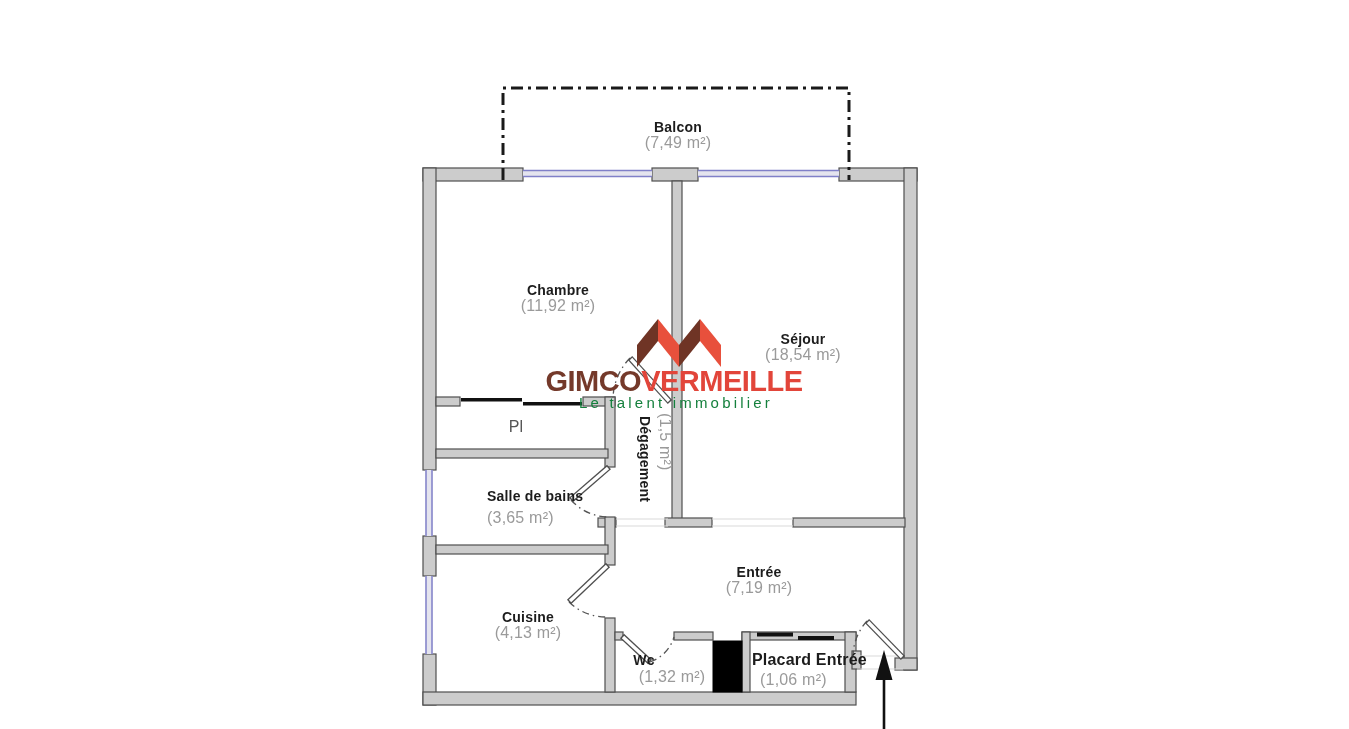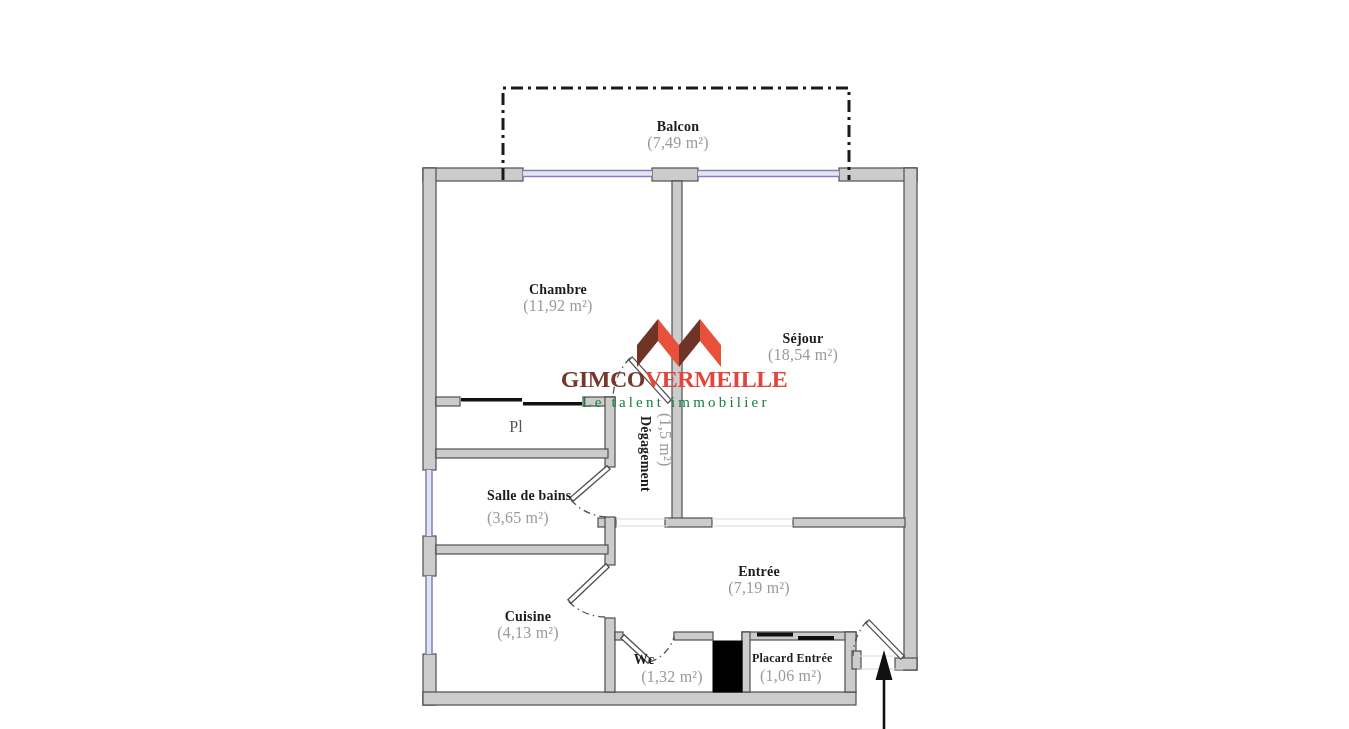--- a/index.html
+++ b/index.html
@@ -1,25 +1,25 @@
 <!DOCTYPE html>
 <html><head>
 <meta charset="utf-8">
 <style>
   html,body{margin:0;padding:0;background:#ffffff;}
   body{font-family:"Liberation Sans",sans-serif;}
-  #stage{position:relative;width:1114px;height:729px;background:#fff;overflow:hidden;font-family:Liberation Serif, serif;}
+  #stage{position:relative;width:1114px;height:729px;background:#fff;overflow:hidden;}
   #plan-svg{position:absolute;left:0;top:0;}
   .label{position:absolute;line-height:1.05;white-space:nowrap;}
   .centered{transform:translateX(-50%);text-align:center;}
   .room-name{font-weight:bold;font-size:14px;color:#1c1c1c;letter-spacing:.2px;}
   .room-area{font-size:16px;color:#9a9a9a;letter-spacing:.2px;}
   .vert{writing-mode:vertical-rl;}
   .logo-text{position:absolute;left:674px;top:367px;transform:translateX(-50%);
-    font-size:24px;font-weight:bold;letter-spacing:-.5px;line-height:1;white-space:nowrap;}
+    font-size:29px;font-weight:bold;letter-spacing:-.5px;line-height:1;white-space:nowrap;}
   .logo-brown{color:#74392a;}
   .logo-red{color:#e2453a;}
   .logo-tagline{position:absolute;left:676px;top:395px;transform:translateX(-50%);
     font-size:15px;color:#15803d;letter-spacing:3.2px;line-height:1;white-space:nowrap;}
 </style>
 </head>
 <body>
 
 <div id="stage">
 
@@ -166,21 +166,21 @@
   </div>
 
   <div class="label centered" style="left:644px;top:653px;">
     <div class="room-name">Wc</div>
   </div>
   <div class="label centered" style="left:672px;top:669px;">
     <div class="room-area">(1,32 m²)</div>
   </div>
 
   <div class="label" style="left:752px;top:652px;">
-    <div class="room-name" style="font-size:12px;">Placard Entrée</div>
+    <div class="room-name" style="font-size:16px;">Placard Entrée</div>
     <div class="room-area" style="margin-top:3px;padding-left:8px;">(1,06 m²)</div>
   </div>
 
   <svg style="position:absolute;left:637px;top:319px;" width="84" height="48" viewBox="0 0 84 48">
     <polygon points="0,26 21,0 21,22 0,48" fill="#6f3425"></polygon>
     <polygon points="21,0 42,26 42,48 21,22" fill="#e8503c"></polygon>
     <polygon points="42,26 63,0 63,22 42,48" fill="#6f3425"></polygon>
     <polygon points="63,0 84,26 84,48 63,22" fill="#e8503c"></polygon>
   </svg>
   <div class="logo-text"><span class="logo-brown">GIMCO</span><span class="logo-red">VERMEILLE</span></div>

